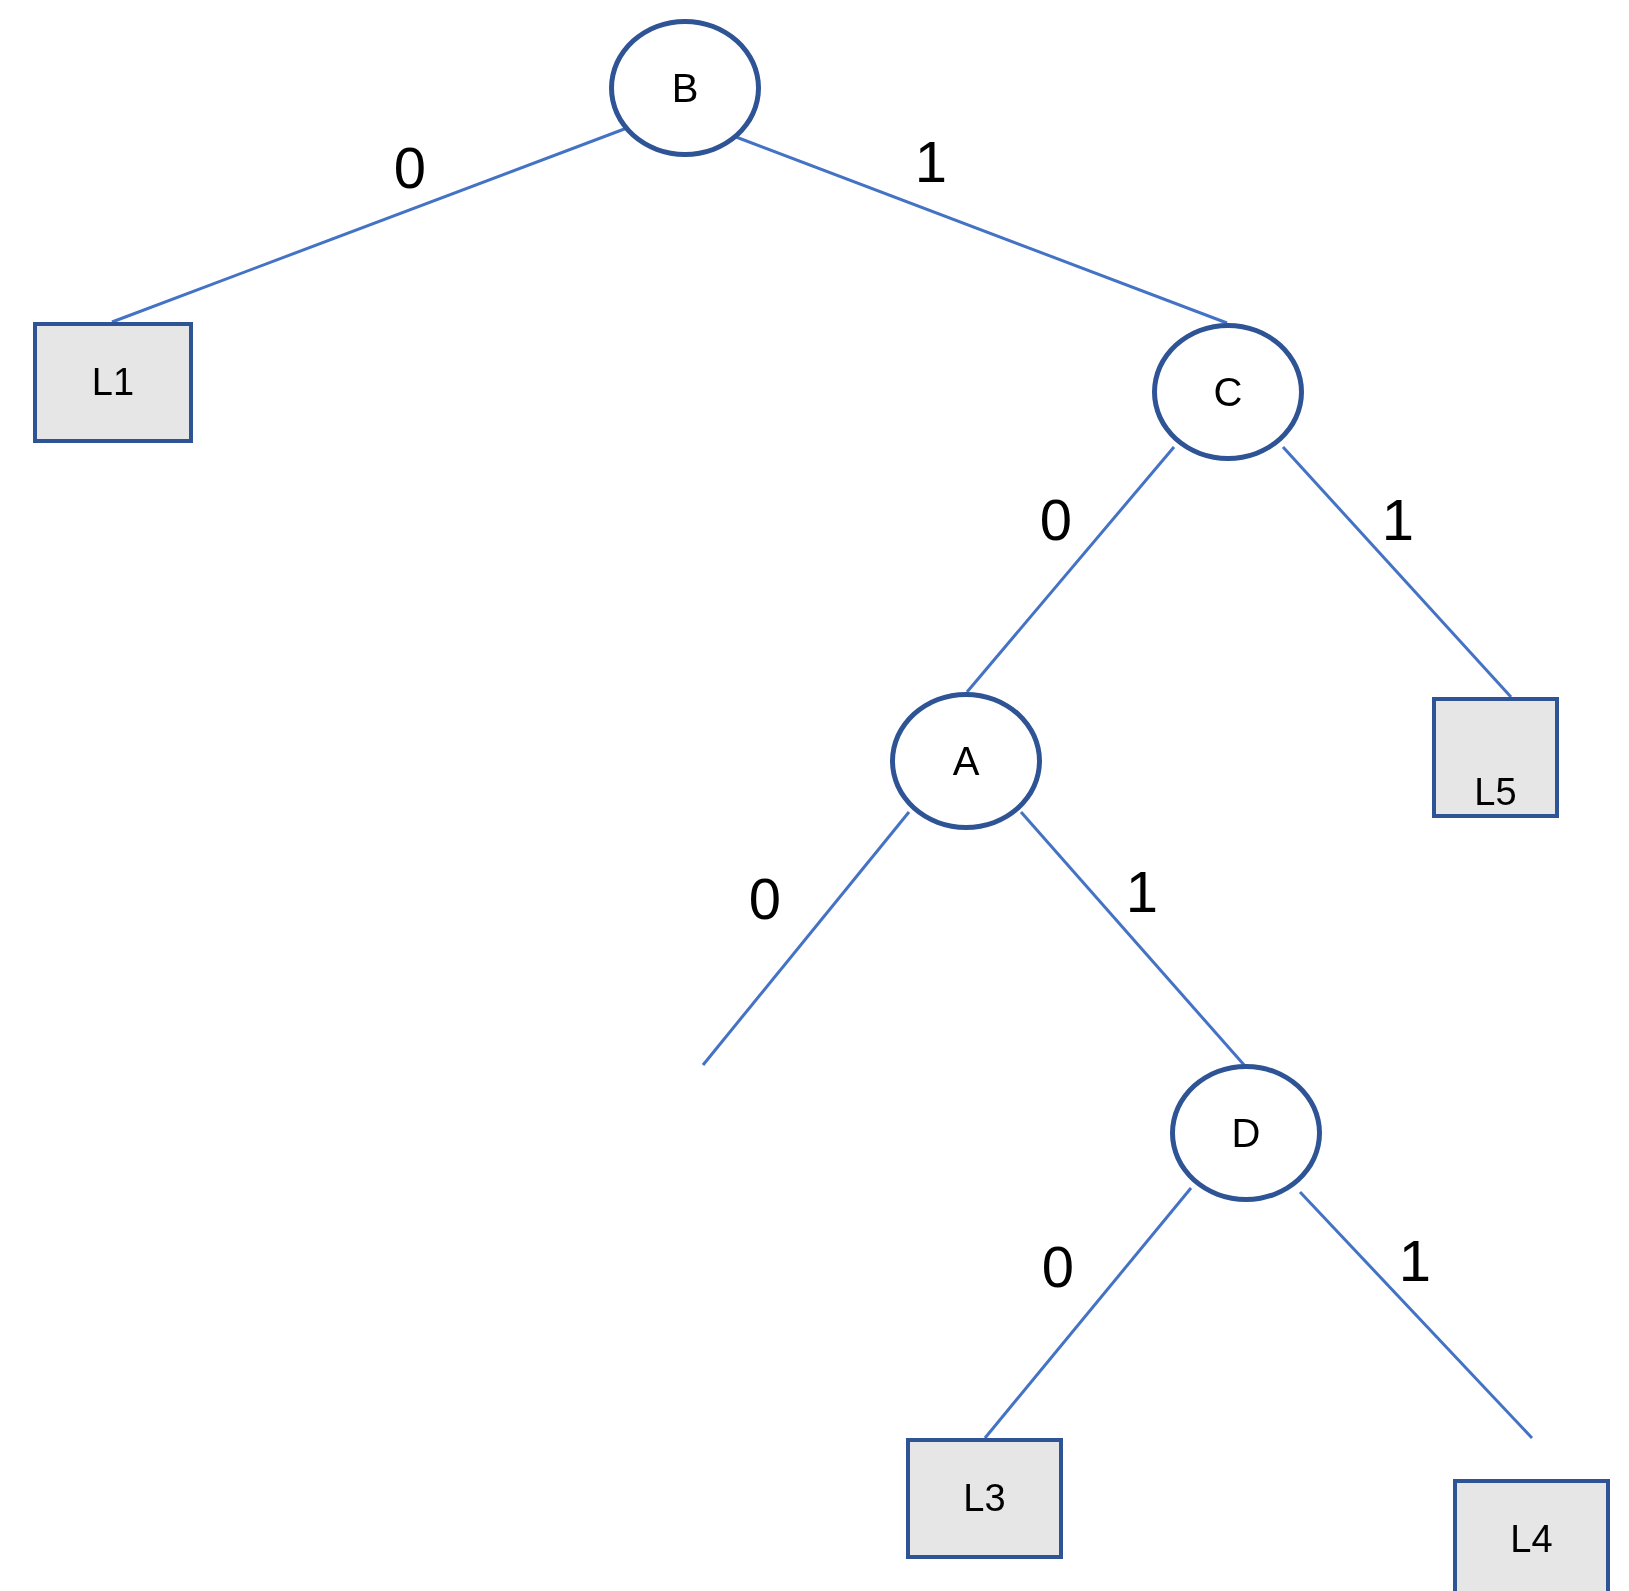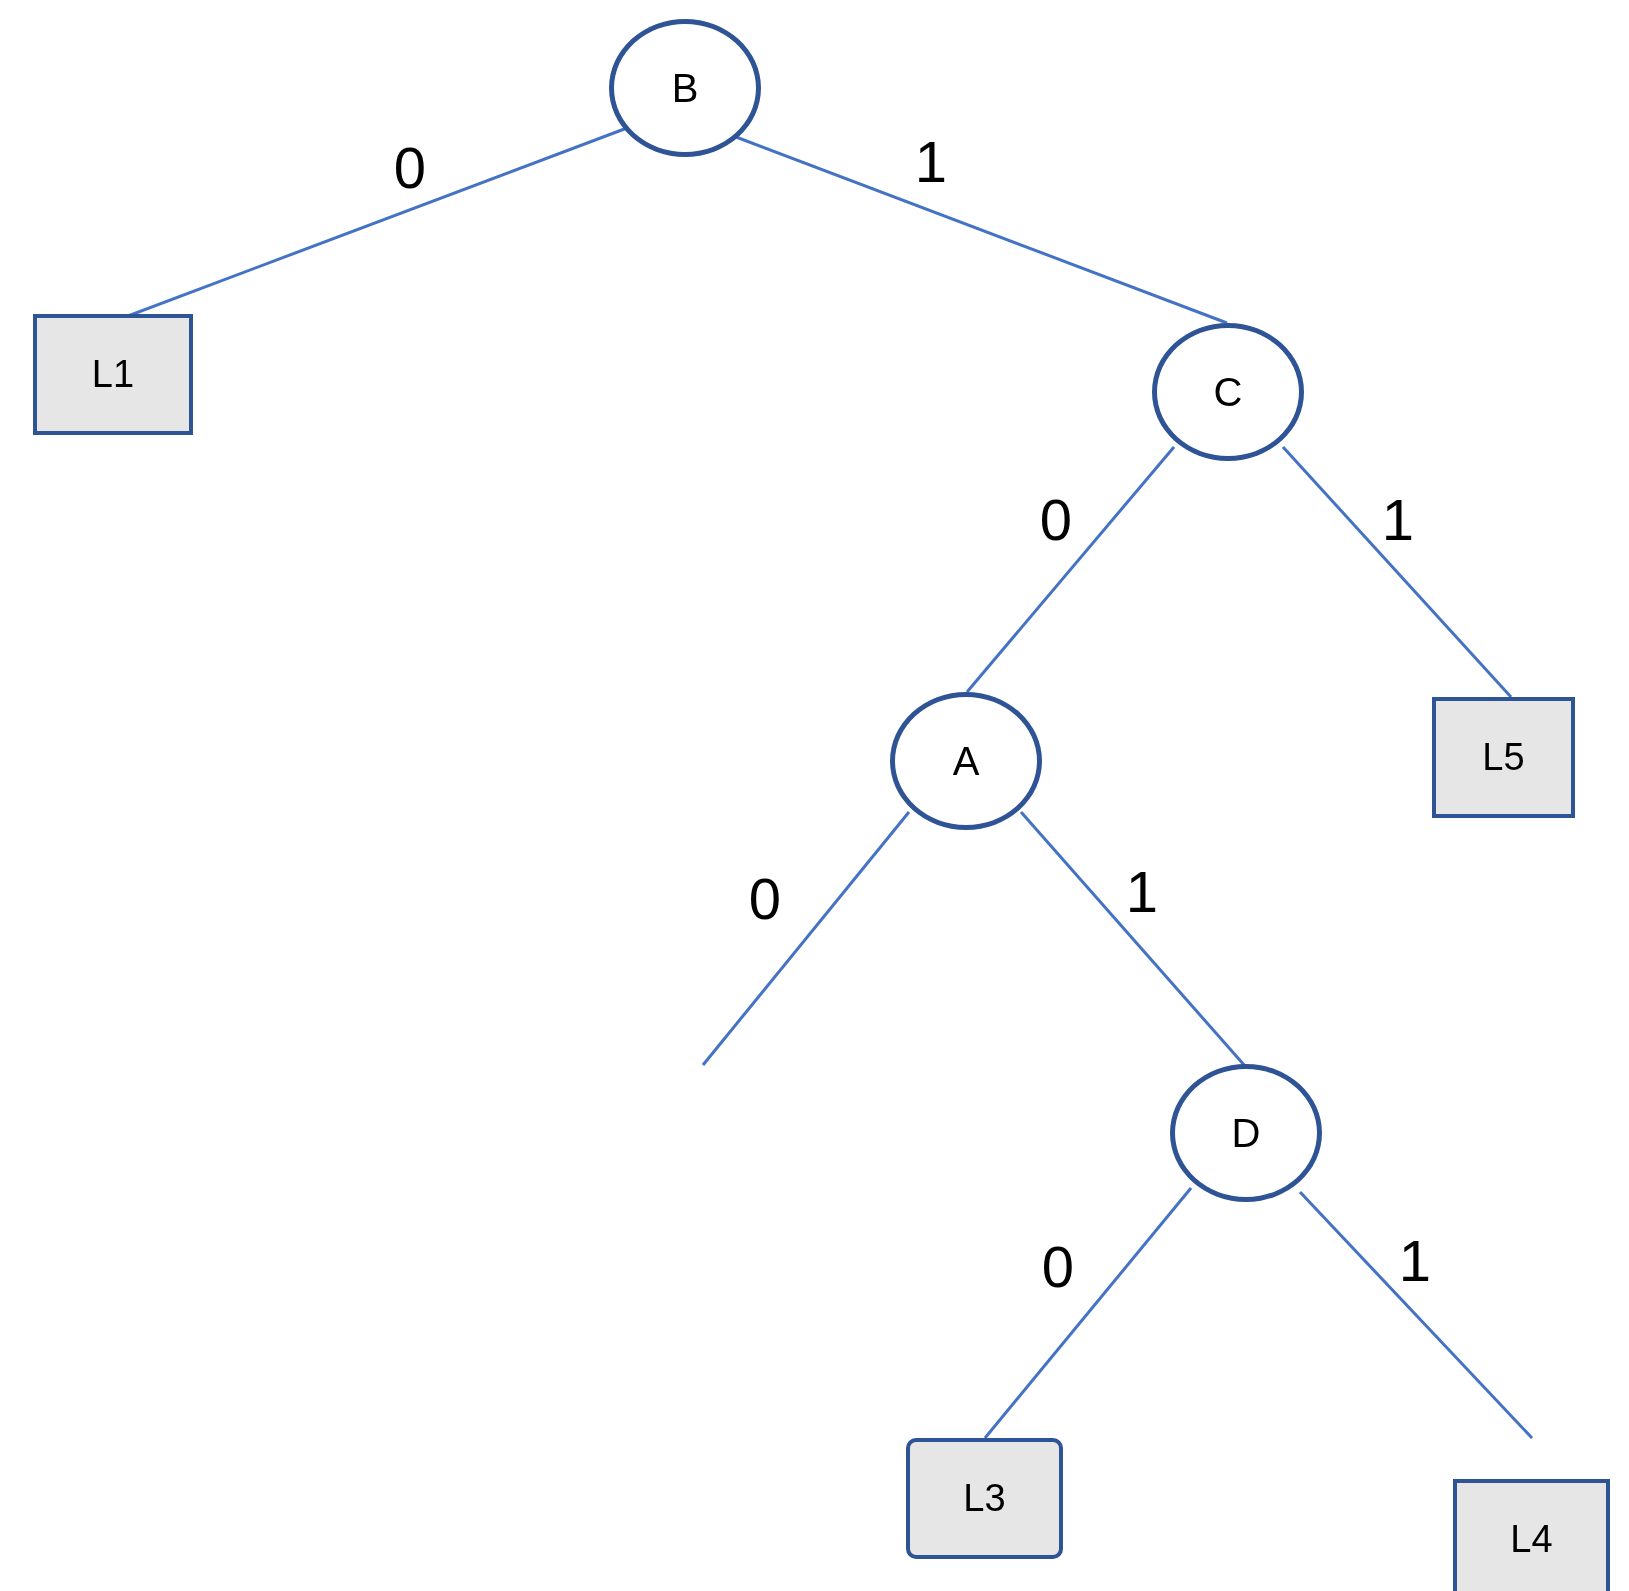--- a/index.html
+++ b/index.html
@@ -88,34 +88,34 @@
   </div>
 
   <div class="circle-node" style="left:890px; top:692px;">
     <span>A</span>
   </div>
 
   <div class="circle-node" style="left:1170px; top:1064px;">
     <span>D</span>
   </div>
 
-  <div class="leaf-node" style="left:33px; top:314px; width:160px;">
+  <div class="leaf-node" style="left:33px; top:322px; width:160px;">
     <span>L1</span>
   </div>
 
 
-  <div class="leaf-node" style="left:906px; top:1438px; width:157px;border-radius:10px;">
+  <div class="leaf-node" style="left:906px; top:1438px; width:157px;">
     <span>L3</span>
   </div>
 
   <div class="leaf-node" style="left:1453px; top:1479px; width:157px;">
     <span>L4</span>
   </div>
 
-  <div class="leaf-node" style="left:1432px; top:697px; width:143px;">
+  <div class="leaf-node" style="left:1432px; top:697px; width:127px;align-items:flex-end;">
     <span>L5</span>
   </div>
 
   <div class="edge-label" style="left:410px; top:168px;">0</div>
 
   <div class="edge-label" style="left:931px; top:162px;">1</div>
 
   <div class="edge-label" style="left:1056px; top:520px;">0</div>
 
   <div class="edge-label" style="left:1398px; top:520px;">1</div>

